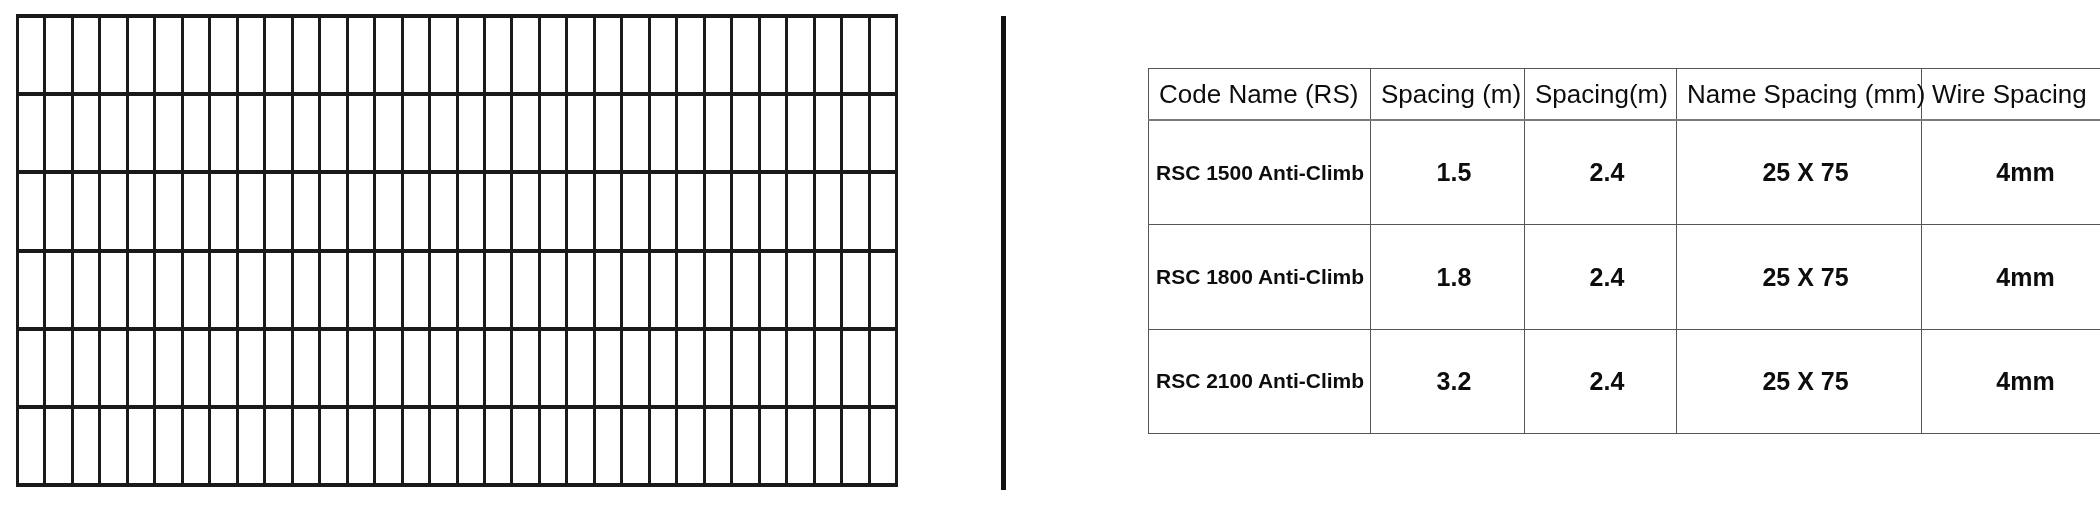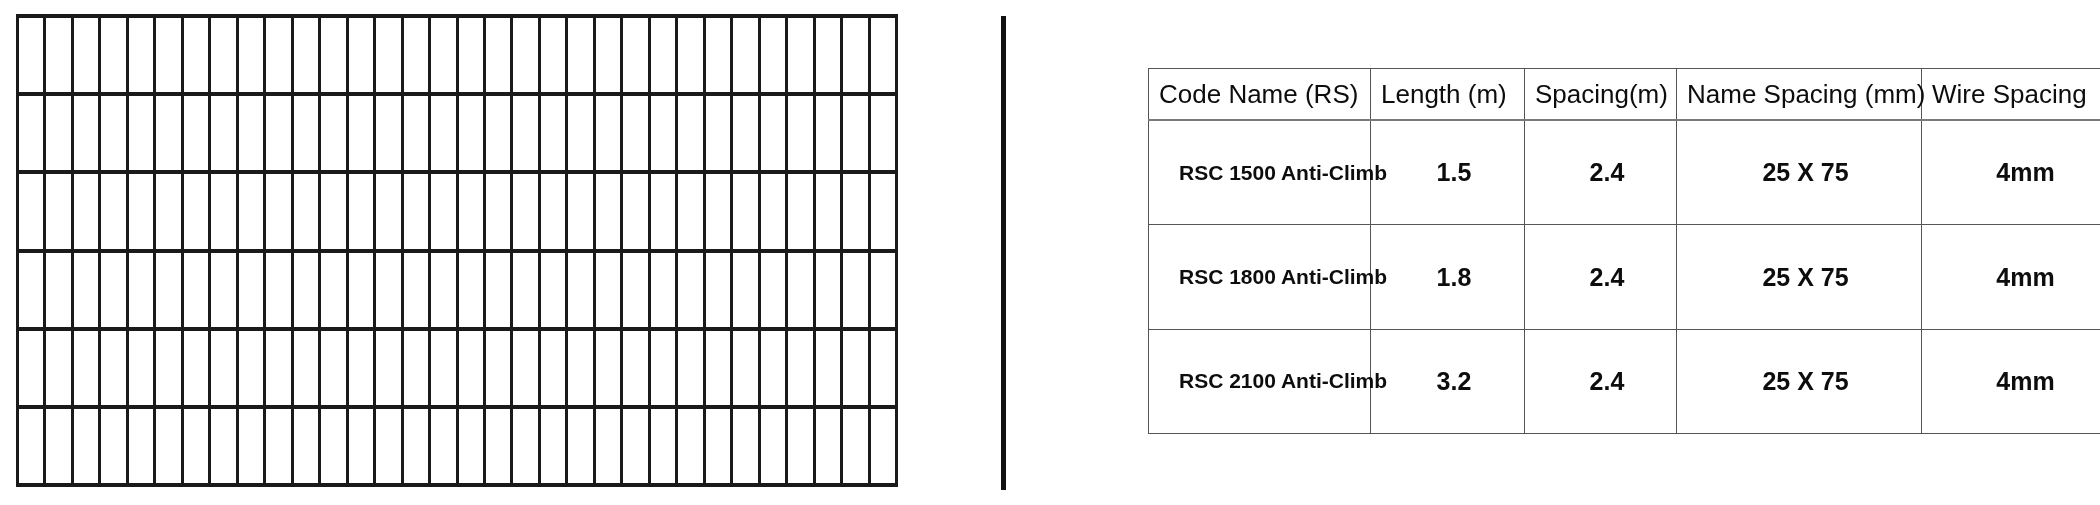--- a/index.html
+++ b/index.html
@@ -72,21 +72,21 @@
   table.spec-table tbody td {
     height: 79px;
     font-size: 25px;
     font-weight: bold;
     text-align: center;
     padding-left: 23px;
   }
   table.spec-table tbody td.code-cell {
     font-size: 21px;
     text-align: left;
-    padding-left: 30px;
+    padding-left: 7px;
   }
   
   col.c-code  { width: 222px; }
   col.c-h     { width: 154px; }
   col.c-l     { width: 152px; }
   col.c-ws    { width: 245px; }
   col.c-wd    { width: 195px; }
 </style>
 </head>
 <body>
@@ -147,21 +147,21 @@
     <colgroup>
       <col class="c-code">
         <col class="c-h">
         <col class="c-l">
         <col class="c-ws">
         <col class="c-wd">
     </colgroup>
     <thead>
       <tr>
         <th>Code Name (RS)</th>
-        <th>Length (m)</th>
+        <th>Spacing (m)</th>
         <th>Spacing(m)</th>
         <th>Name Spacing (mm)</th>
         <th>Wire Spacing</th>
       </tr>
     </thead>
     <tbody id="spec-table-body">
       <tr>
         <td class="code-cell">RSC 1500 Anti-Climb</td>
         <td>1.5</td>
         <td>2.4</td>

